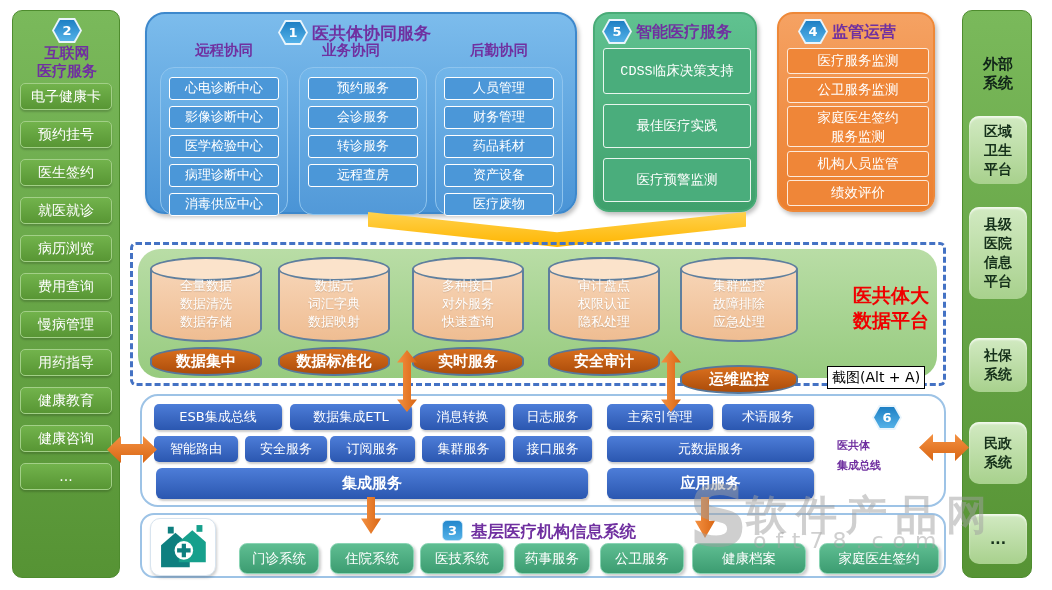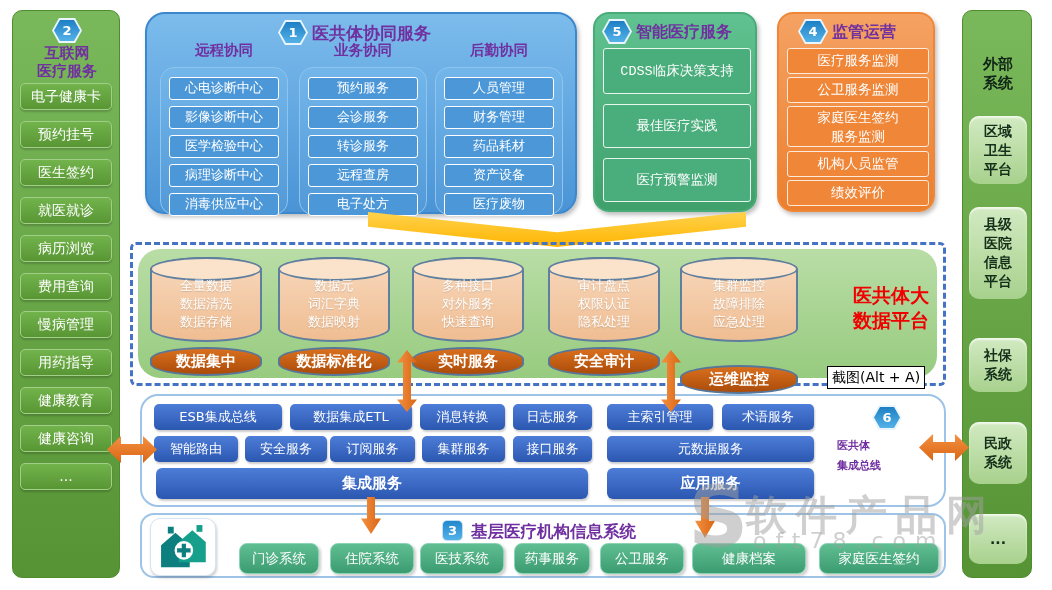--- a/index.html
+++ b/index.html
@@ -108,35 +108,34 @@
       <div class="sb-item">...</div>
     </div>
   </div>
 
   <div class="abs bluepanel" style="left:145px;top:12px;width:432px;height:202px;">
     <div class="hex" style="left:131px;top:6px;">
         <span>1</span>
       </div>
     <div class="abs ptitle" style="left:165px;top:8px;font-size:17px;">医共体协同服务</div>
     <div class="thead ptitle" style="left:13px;">远程协同</div>
-    <div class="thead ptitle" style="left:152px;">业务协同</div>
+    <div class="thead ptitle" style="left:140px;">业务协同</div>
     <div class="thead ptitle" style="left:288px;">后勤协同</div>
     <div class="tcol" style="left:13px;width:128px;">
       <div class="titem" style="margin-top:9px;">心电诊断中心</div>
       <div class="titem">影像诊断中心</div>
       <div class="titem">医学检验中心</div>
       <div class="titem">病理诊断中心</div>
       <div class="titem">消毒供应中心</div>
     </div>
     <div class="tcol" style="left:152px;width:128px;">
       <div class="titem" style="margin-top:9px;">预约服务</div>
       <div class="titem">会诊服务</div>
       <div class="titem">转诊服务</div>
       <div class="titem">远程查房</div>
-      <div class="titem">电子处方</div>
     </div>
     <div class="tcol" style="left:288px;width:128px;">
       <div class="titem" style="margin-top:9px;">人员管理</div>
       <div class="titem">财务管理</div>
       <div class="titem">药品耗材</div>
       <div class="titem">资产设备</div>
       <div class="titem">医疗废物</div>
     </div>
   </div>
 

